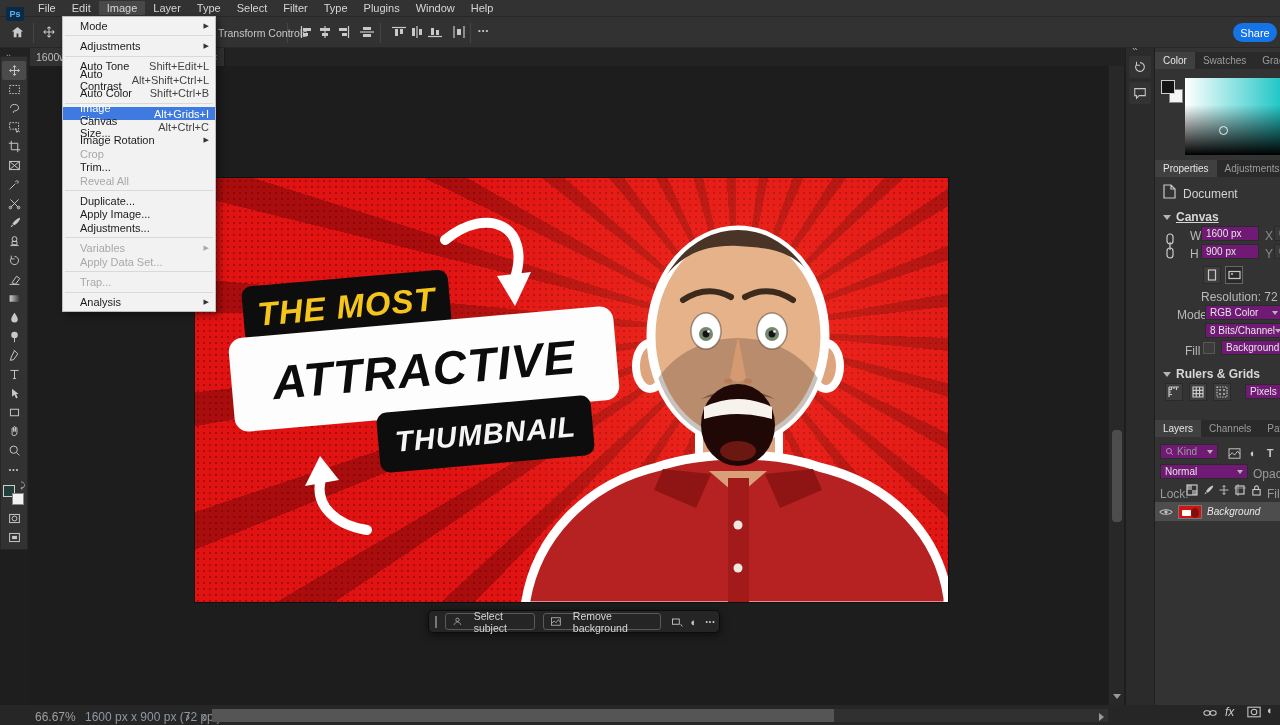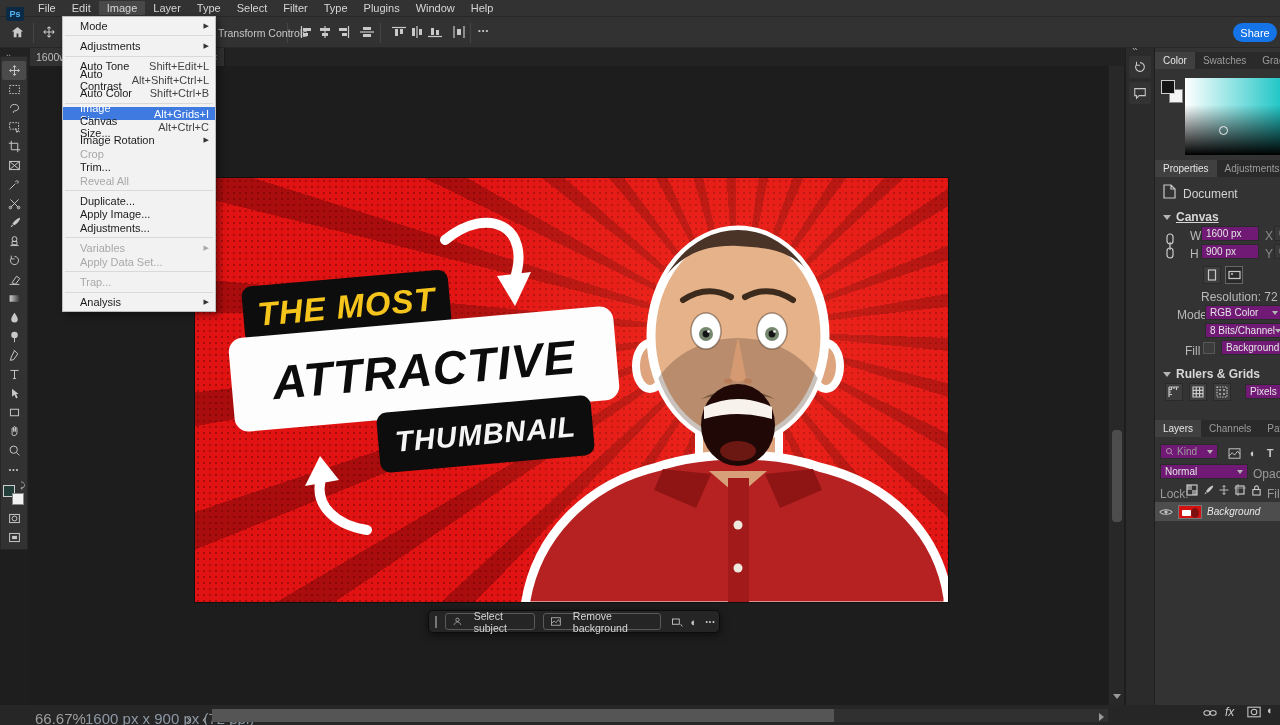--- a/index.html
+++ b/index.html
@@ -58,21 +58,21 @@
   .doc svg.arrows { position:absolute; left:0; top:0; z-index:2; }
   .doc svg.man { position:absolute; left:0; top:0; z-index:4; }
 
   
   .ctx { left:428px; top:610px; width:292px; height:23px; background:#252525; border:1px solid #0c0c0c; border-radius:5px; box-shadow:0 2px 8px rgba(0,0,0,.55); display:flex; align-items:center; z-index:6; }
   .ctx .handle { width:2px; height:12px; background:#777; margin:0 8px 0 6px; }
   .ctx-btn { height:17px; border:1px solid #5a5a5a; border-radius:3px; display:flex; align-items:center; gap:12px; padding:0 7px; font-size:10.5px; color:#d8d8d8; margin-right:8px; }
   .ctx-ic { width:20px; display:flex; justify-content:center; color:#c9c9c9; font-size:11px; }
 
   
-  .statusbar { left:0; top:705px; width:1280px; height:20px; background:#262626; z-index:8; font-size:15px; color:#9f9f9f; }
+  .statusbar { left:0; top:705px; width:1280px; height:20px; background:#262626; z-index:8; font-size:12px; color:#9f9f9f; }
   .hscroll-track { position:absolute; left:212px; top:4px; width:896px; height:13px; background:#303030; }
   .hscroll-thumb { position:absolute; left:0; top:0; width:622px; height:13px; background:#555; }
   .tri-right { position:absolute; right:4px; top:4px; width:0; height:0; border-top:4px solid transparent; border-bottom:4px solid transparent; border-left:5px solid #9a9a9a; }
 
   
   .ministrip { left:1126px; top:40px; width:28px; height:665px; background:#2b2b2b; z-index:9; }
   .mini-ic { position:absolute; left:3px; width:22px; height:22px; background:#333; display:flex; align-items:center; justify-content:center; border-radius:2px; }
   .rpanel { left:1155px; top:40px; width:125px; height:665px; background:#333333; z-index:9; font-size:10px; }
   .tabstrip { position:absolute; left:0; width:125px; height:17px; background:#2a2a2a; display:flex; font-size:10px; color:#9c9c9c; }
   .tabstrip .tab { padding:3px 8px 0 8px; white-space:nowrap; }

